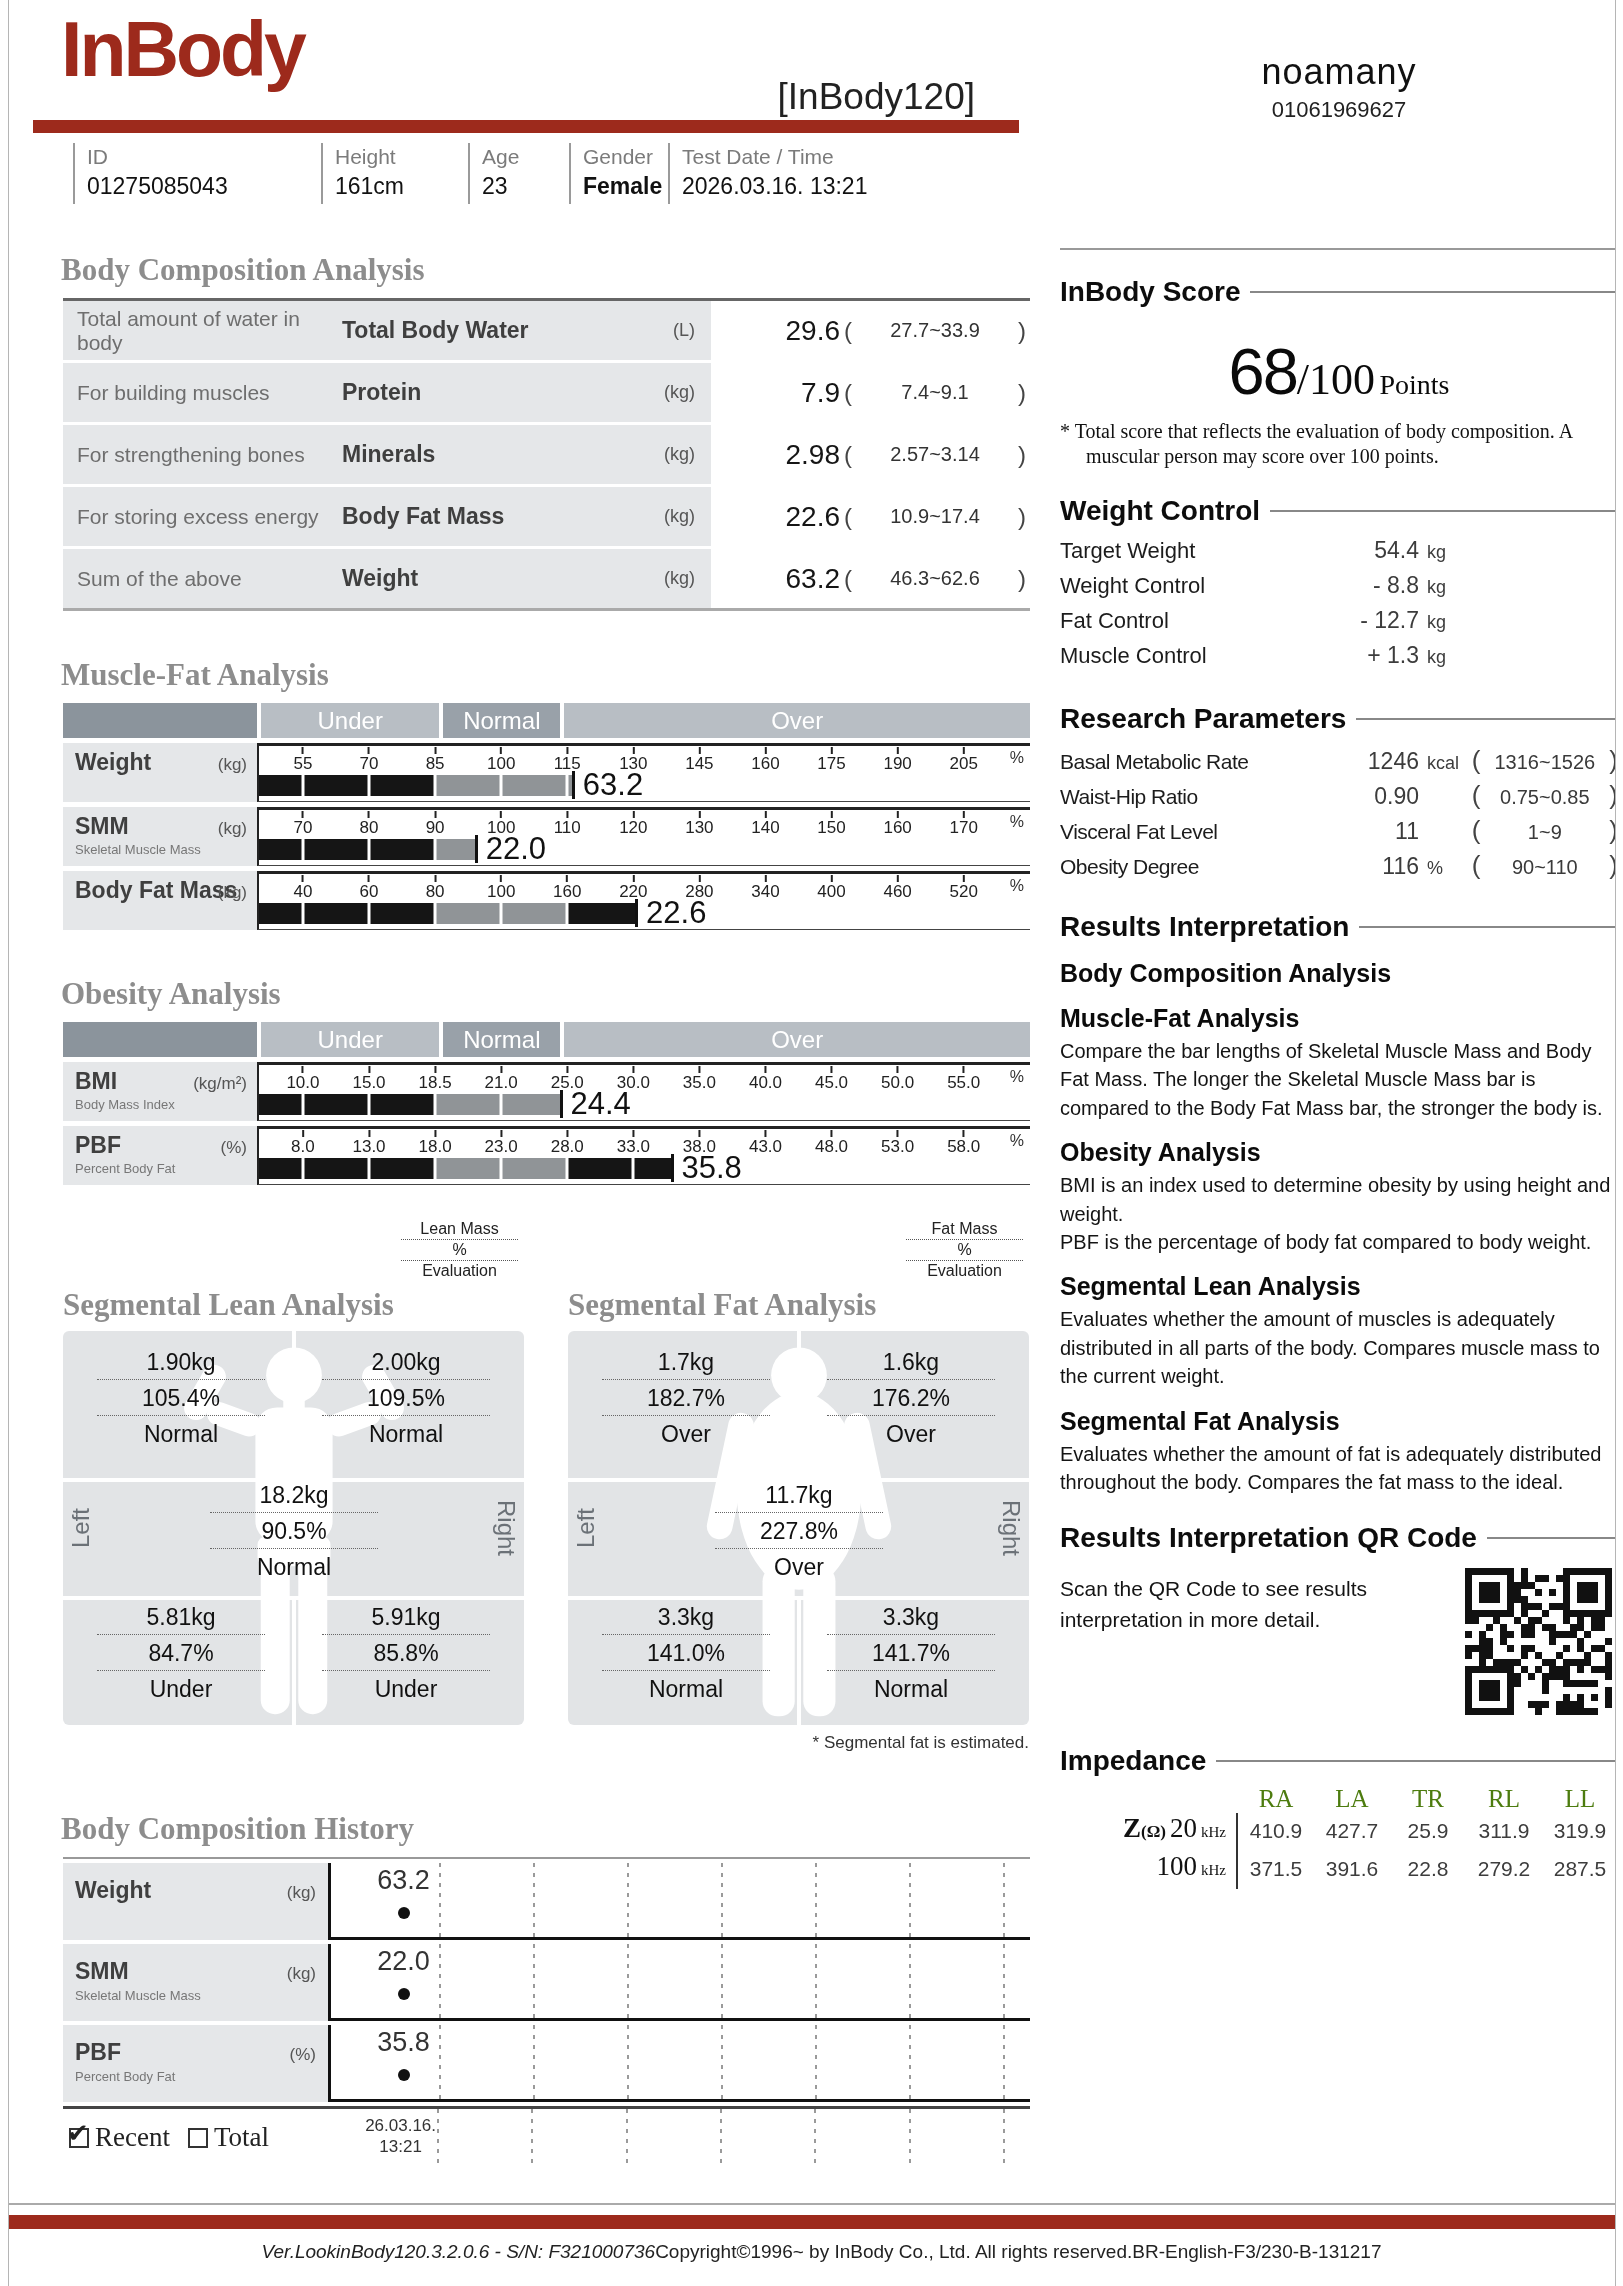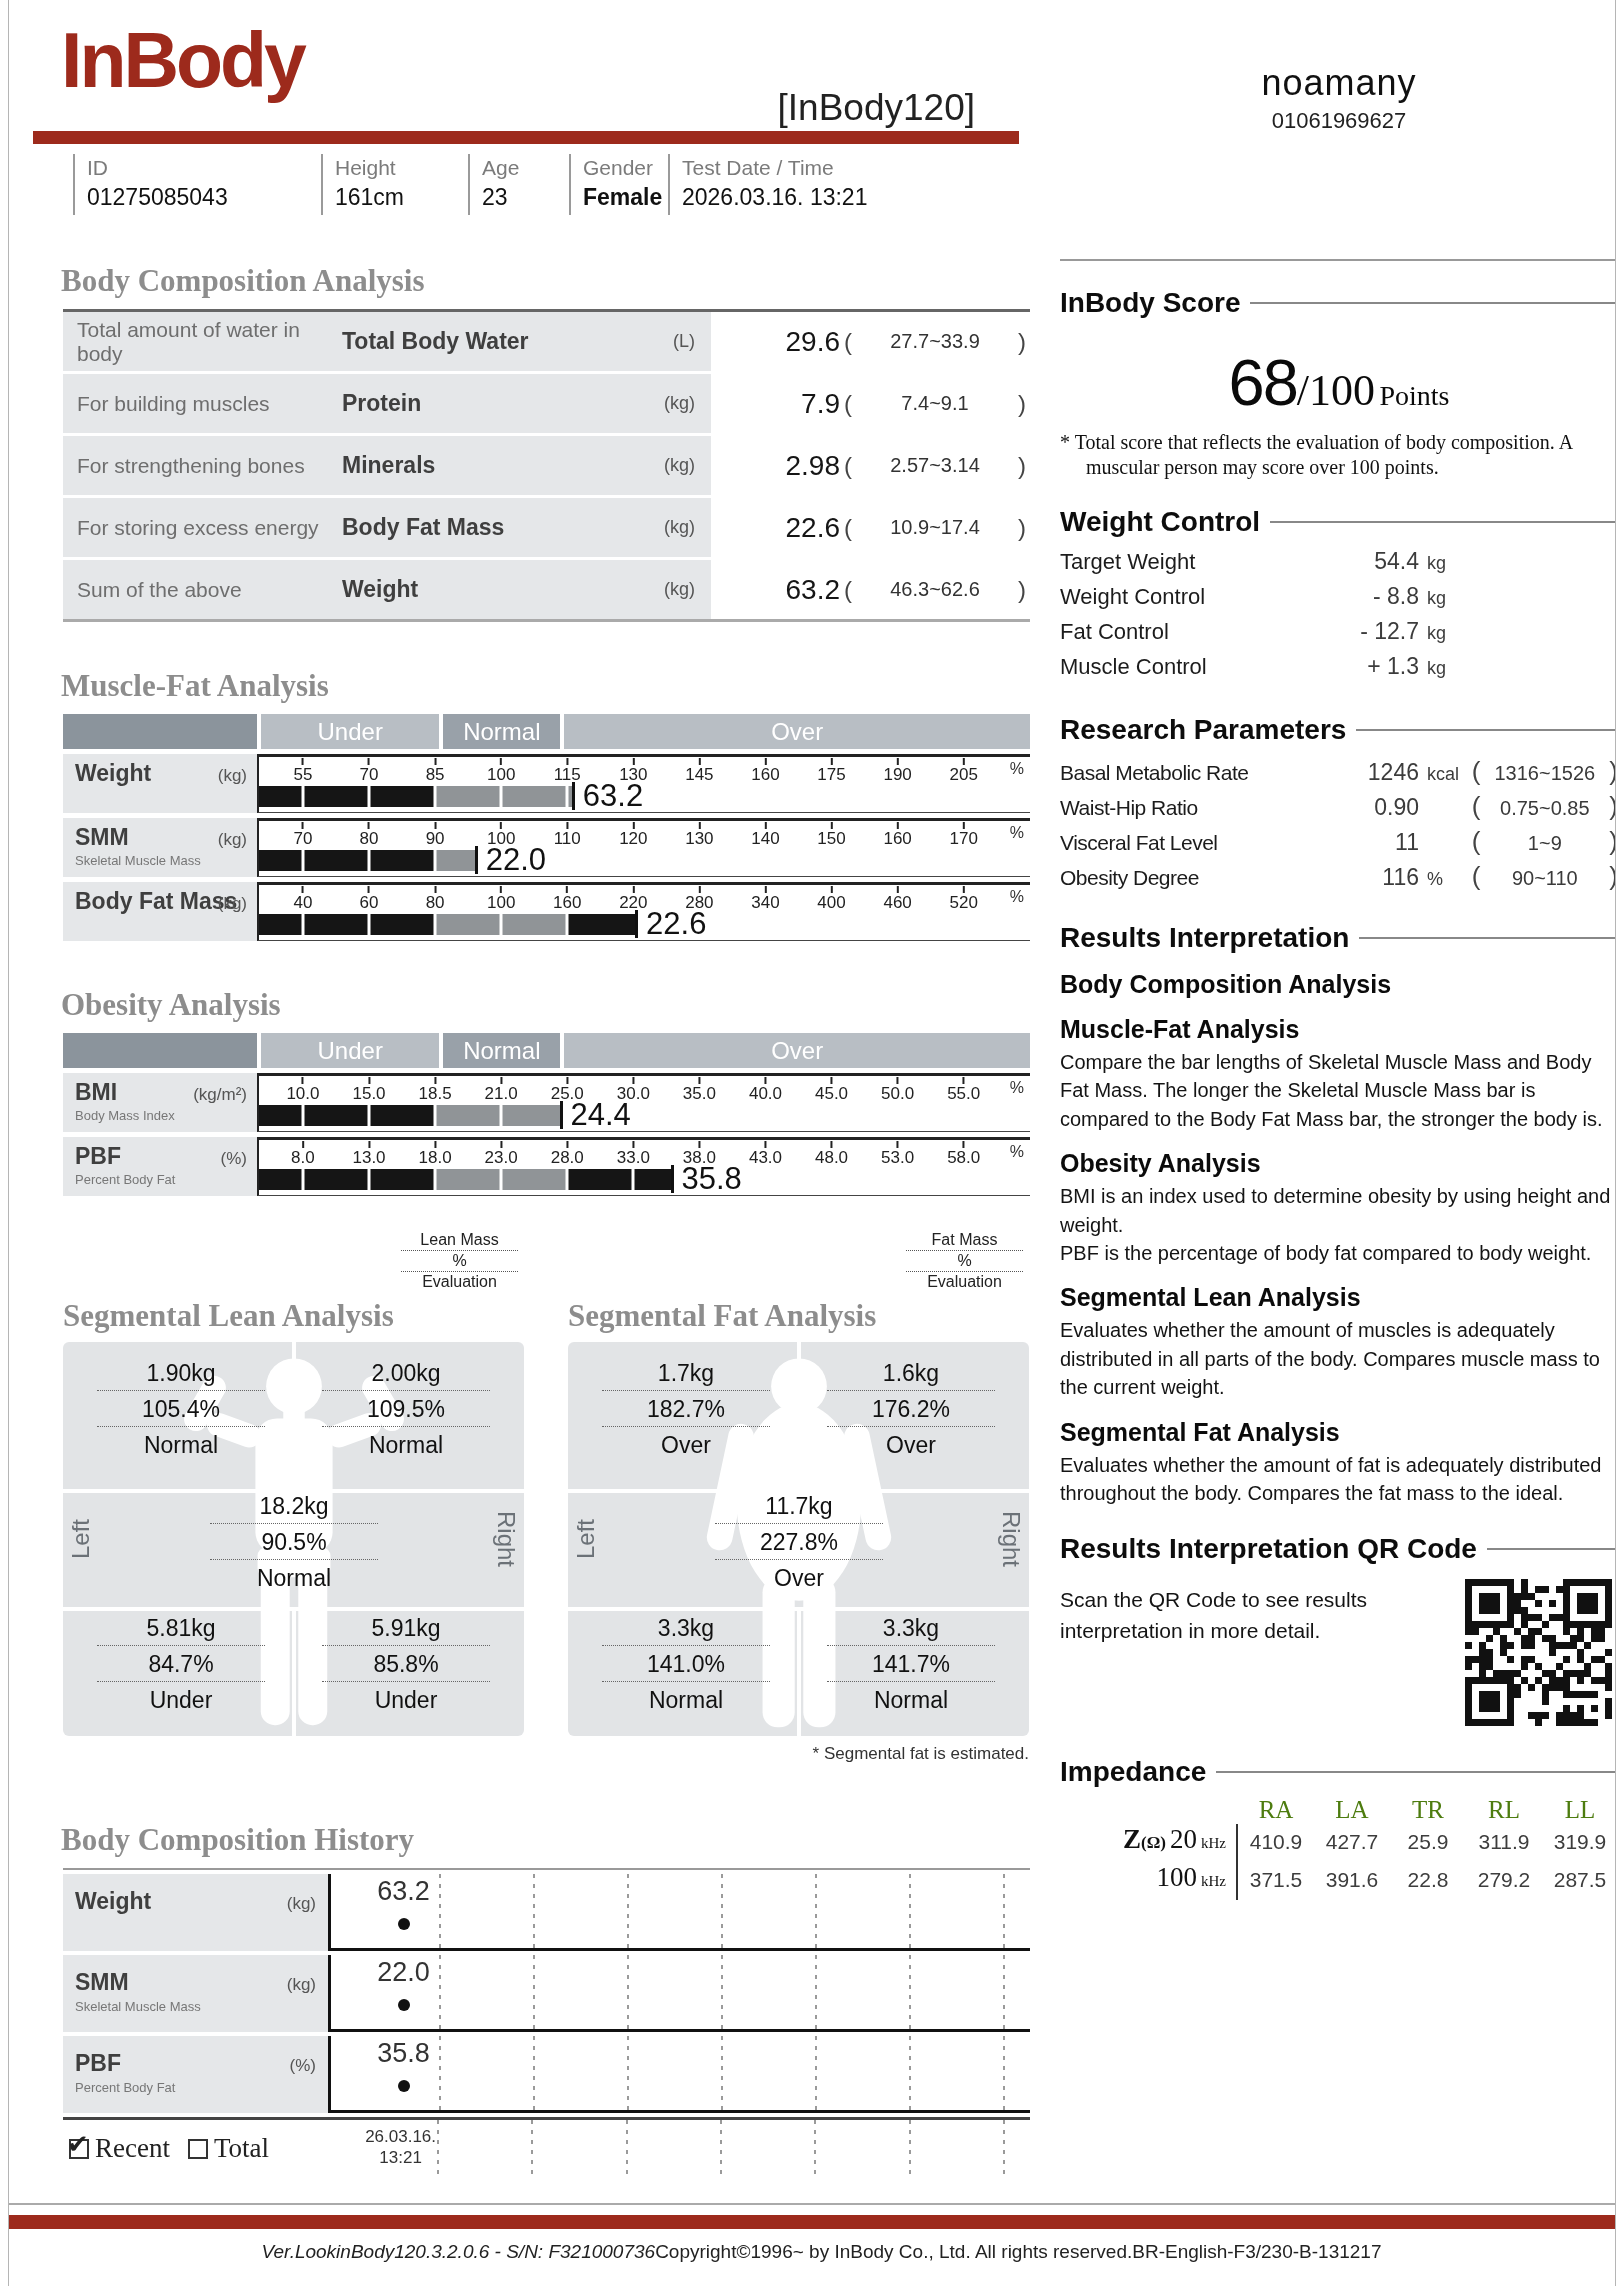--- a/index.html
+++ b/index.html
@@ -1,18 +1,18 @@
 <!DOCTYPE html>
 <html><head>
 <meta charset="utf-8">
 <style>
   * { box-sizing: border-box; margin:0; padding:0; }
   html,body { background:#fff; }
   body { width:1624px; height:2287px; font-family:"Liberation Sans", sans-serif; color:#1a1a1a; position:relative; }
-  .page { position:relative; width:1608px; height:2287px; margin:0 8px; border-left:1px solid #b5b5b5; border-right:1px solid #b5b5b5; border-bottom:1px solid #b5b5b5; padding:14px 0 0 0; overflow:hidden; }
+  .page { position:relative; width:1608px; height:2287px; margin:0 8px; border-left:1px solid #b5b5b5; border-right:1px solid #b5b5b5; border-bottom:1px solid #b5b5b5; padding:3px 0 0 0; overflow:hidden; }
 
   .columns { display:flex; padding:0 0 0 24px; }
   .col-left { flex:0 0 994px; }
   .col-right { flex:1; padding:0 22px 0 30px; }
 
   
   .brand-row { position:relative; height:117px; }
   .logo { font-family:"Liberation Sans", sans-serif; font-weight:bold; font-size:77px; letter-spacing:-3px; color:#9d2a1c; position:absolute; left:28px; top:2px; }
   .model { position:absolute; right:55px; bottom:2px; font-size:37px; color:#222; }
   .red-bar { height:13px; background:#9d2a1c; width:986px; }

